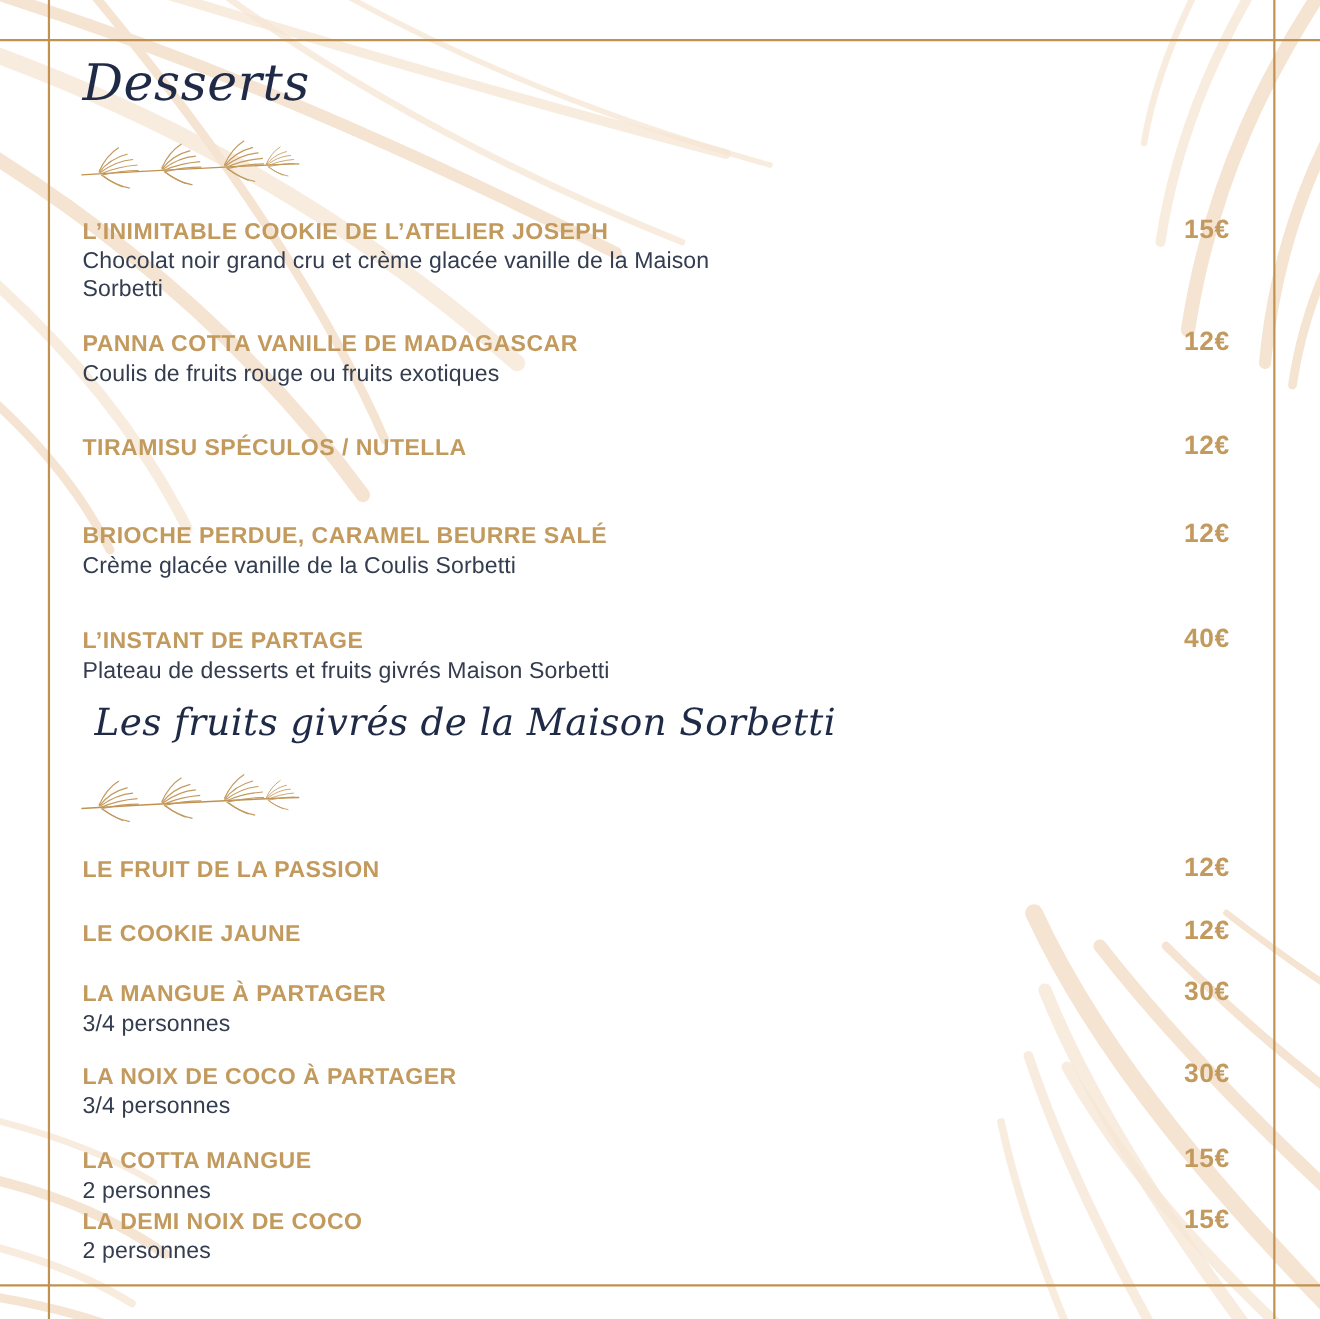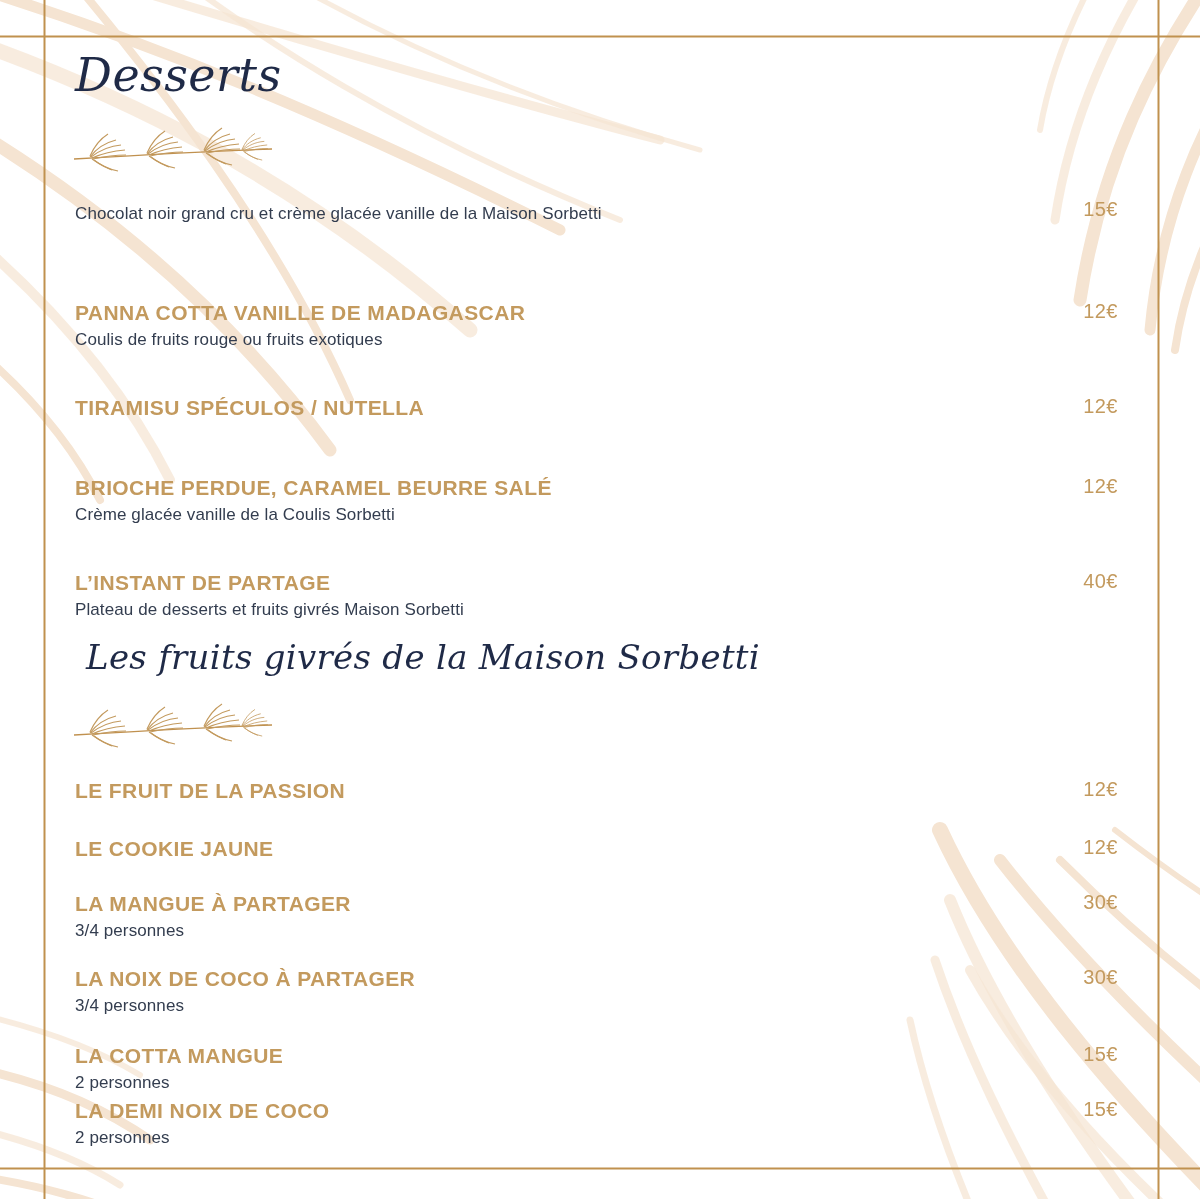--- a/index.html
+++ b/index.html
@@ -34,25 +34,25 @@
   .item{
     position:absolute;left:75px;right:82px;
     display:flex;justify-content:space-between;align-items:flex-start;
   }
   .item-main{max-width:640px;}
   .item-name{
     font-size:21px;font-weight:bold;color:var(--gold-text);
     letter-spacing:.4px;line-height:24px;
   }
   .item-desc{
-    font-size:17px;color:var(--navy-text);line-height:25px;
+    font-size:21px;color:var(--navy-text);line-height:25px;
     max-width:575px;margin-top:2px;letter-spacing:.1px;
   }
   .item-price{
-    font-size:20px;font-weight:normal;color:var(--gold-text);
+    font-size:24px;font-weight:bold;color:var(--gold-text);
     line-height:24px;letter-spacing:.5px;white-space:nowrap;margin-top:-2px;
   }
 </style>
 </head>
 <body>
 
 <div class="page">
 
   <svg class="decor" viewBox="0 0 1200 1199" xmlns="http://www.w3.org/2000/svg" aria-hidden="true">
     <g class="frond">
@@ -113,20 +113,21 @@
     </defs>
     <path class="stem" d="M2,35 C70,31 140,27 200,25"></path>
     <use href="#plumeA" transform="translate(18,33)"></use>
     <use href="#plumeA" transform="translate(75,30)"></use>
     <use href="#plumeA" transform="translate(132,27)"></use>
     <use href="#plumeA" transform="translate(170,26) scale(0.72)"></use>
   </svg>
 
   <div class="item" style="top:199px">
     <div class="item-main">
+      <div class="item-name">L’INIMITABLE COOKIE DE L’ATELIER JOSEPH</div>
       <div class="item-desc">Chocolat noir grand cru et crème glacée vanille de la Maison Sorbetti</div>
     </div>
     <div class="item-price">15€</div>
   </div>
 
   <div class="item" style="top:301px">
     <div class="item-main">
       <div class="item-name">PANNA COTTA VANILLE DE MADAGASCAR</div>
       <div class="item-desc">Coulis de fruits rouge ou fruits exotiques</div>
     </div>

